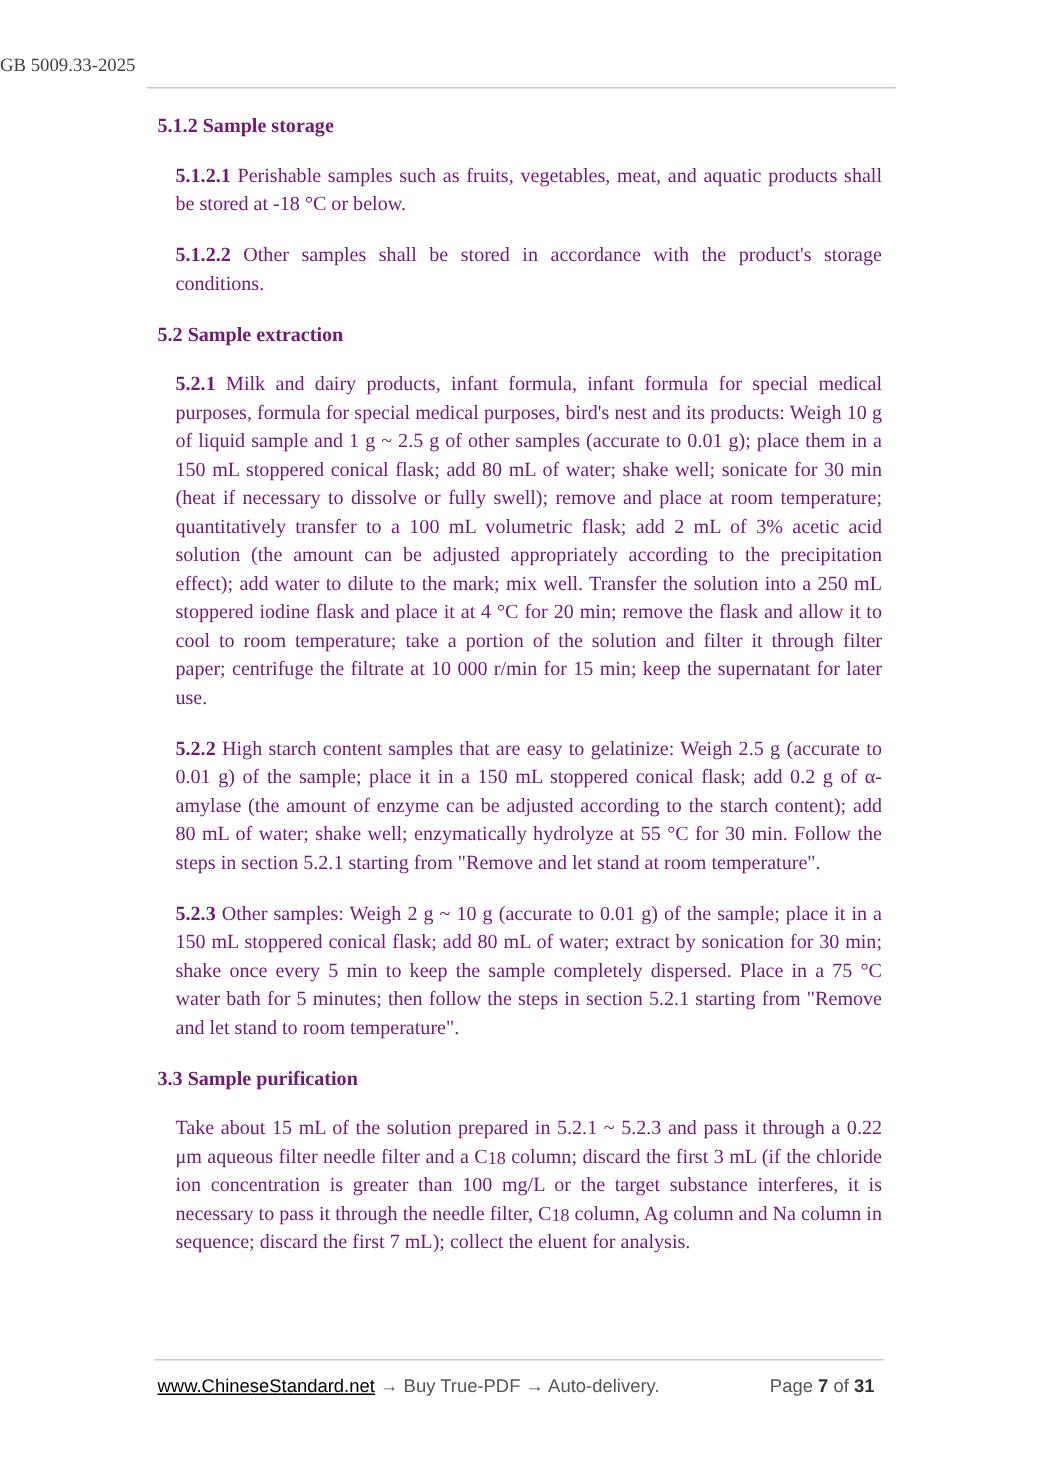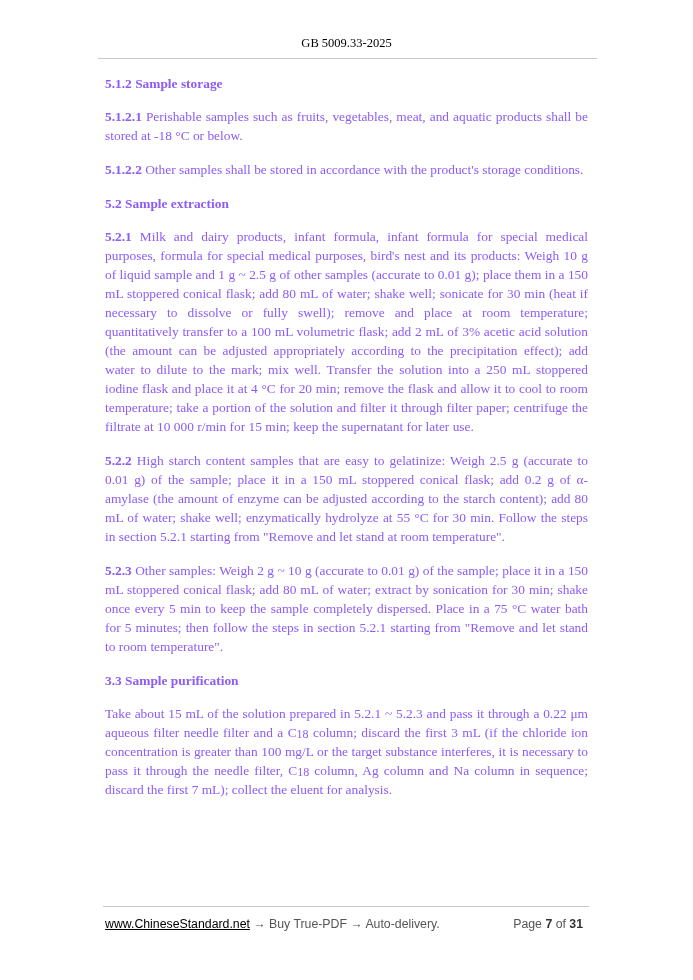--- a/index.html
+++ b/index.html
@@ -1,24 +1,24 @@
 <!DOCTYPE html>
 <html><head>
 <meta charset="utf-8">
 <style>
   html, body { margin:0; padding:0; background:#ffffff; }
   body { width:693px; height:980px; position:relative; overflow:hidden; }
   .page { position:absolute; left:0; top:0; width:693px; height:980px; background:#fff; }
-  .doc-header { position:absolute; top:36px; left:0; width:693px; text-align:center;
-    font-family:"Liberation Serif", serif; font-size:12.5px; color:#000000; }
+  .doc-header { position:absolute; top:36px; left:0; width:693px; text-align:left;
+    font-family:"Liberation Serif", serif; font-size:12.5px; color:#404040; }
   .header-rule { position:absolute; top:58px; left:98px; width:499px; height:1px; background:#c8c8c8; }
   .content { position:absolute; top:74px; left:105px; width:483px;
-    font-family:"Liberation Serif", serif; font-size:13.4px; line-height:19px; color:#8b5cf6; }
+    font-family:"Liberation Serif", serif; font-size:13.4px; line-height:19px; color:#701a75; }
   .h { font-weight:bold; margin:0 0 14px 0; }
-  .p { margin:0 0 15px 0; text-align:justify; }
+  .p { margin:0 0 15px 12px; text-align:justify; }
   .num { font-weight:bold; }
   sub { font-size:12px; vertical-align:-1px; line-height:0; }
   .footer-rule { position:absolute; top:906px; left:103px; width:486px; height:1px; background:#c8c8c8; }
   .footer { position:absolute; top:917px; left:105px; width:478px;
     font-family:"Liberation Sans", sans-serif; font-size:12.3px; color:#555; }
   .footer-left { position:absolute; left:0; top:0; }
   .footer-left a { color:#000000; text-decoration:underline; }
   .footer-right { position:absolute; right:0; top:0; }
   .footer-right b { color:#333; }
 </style>

